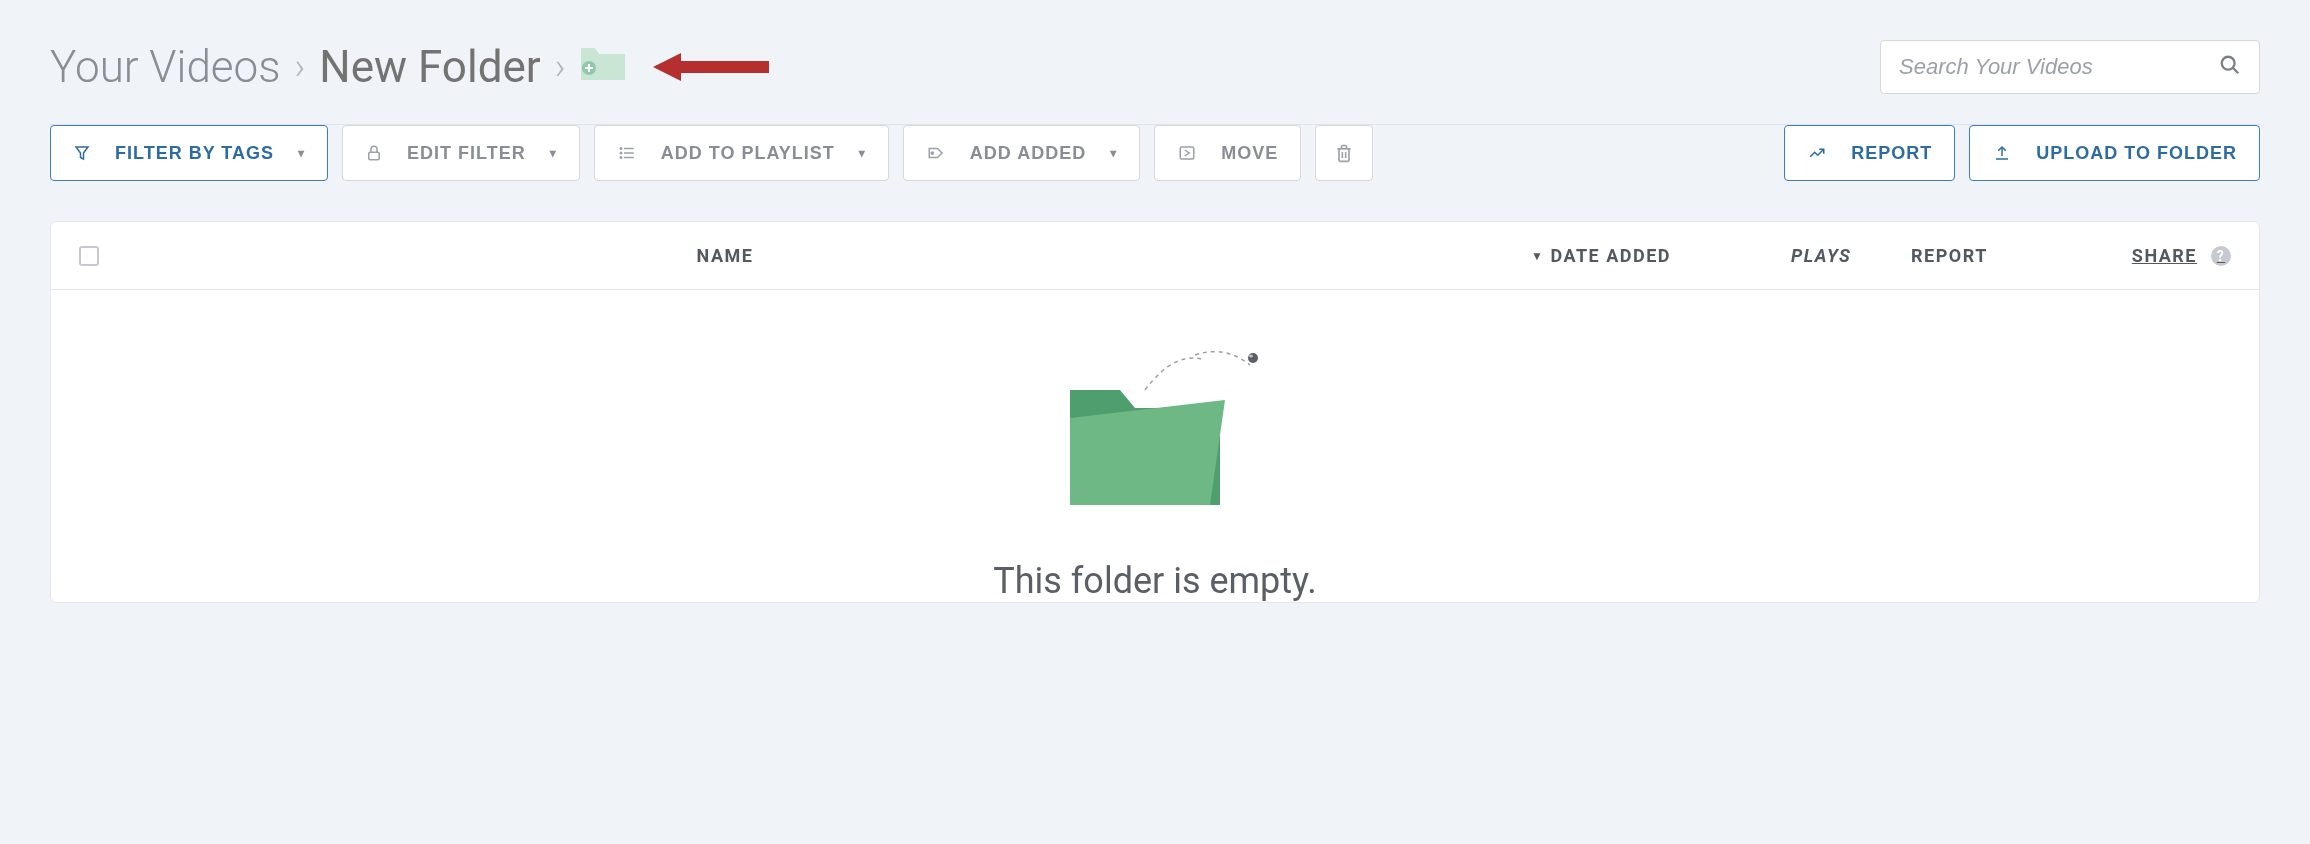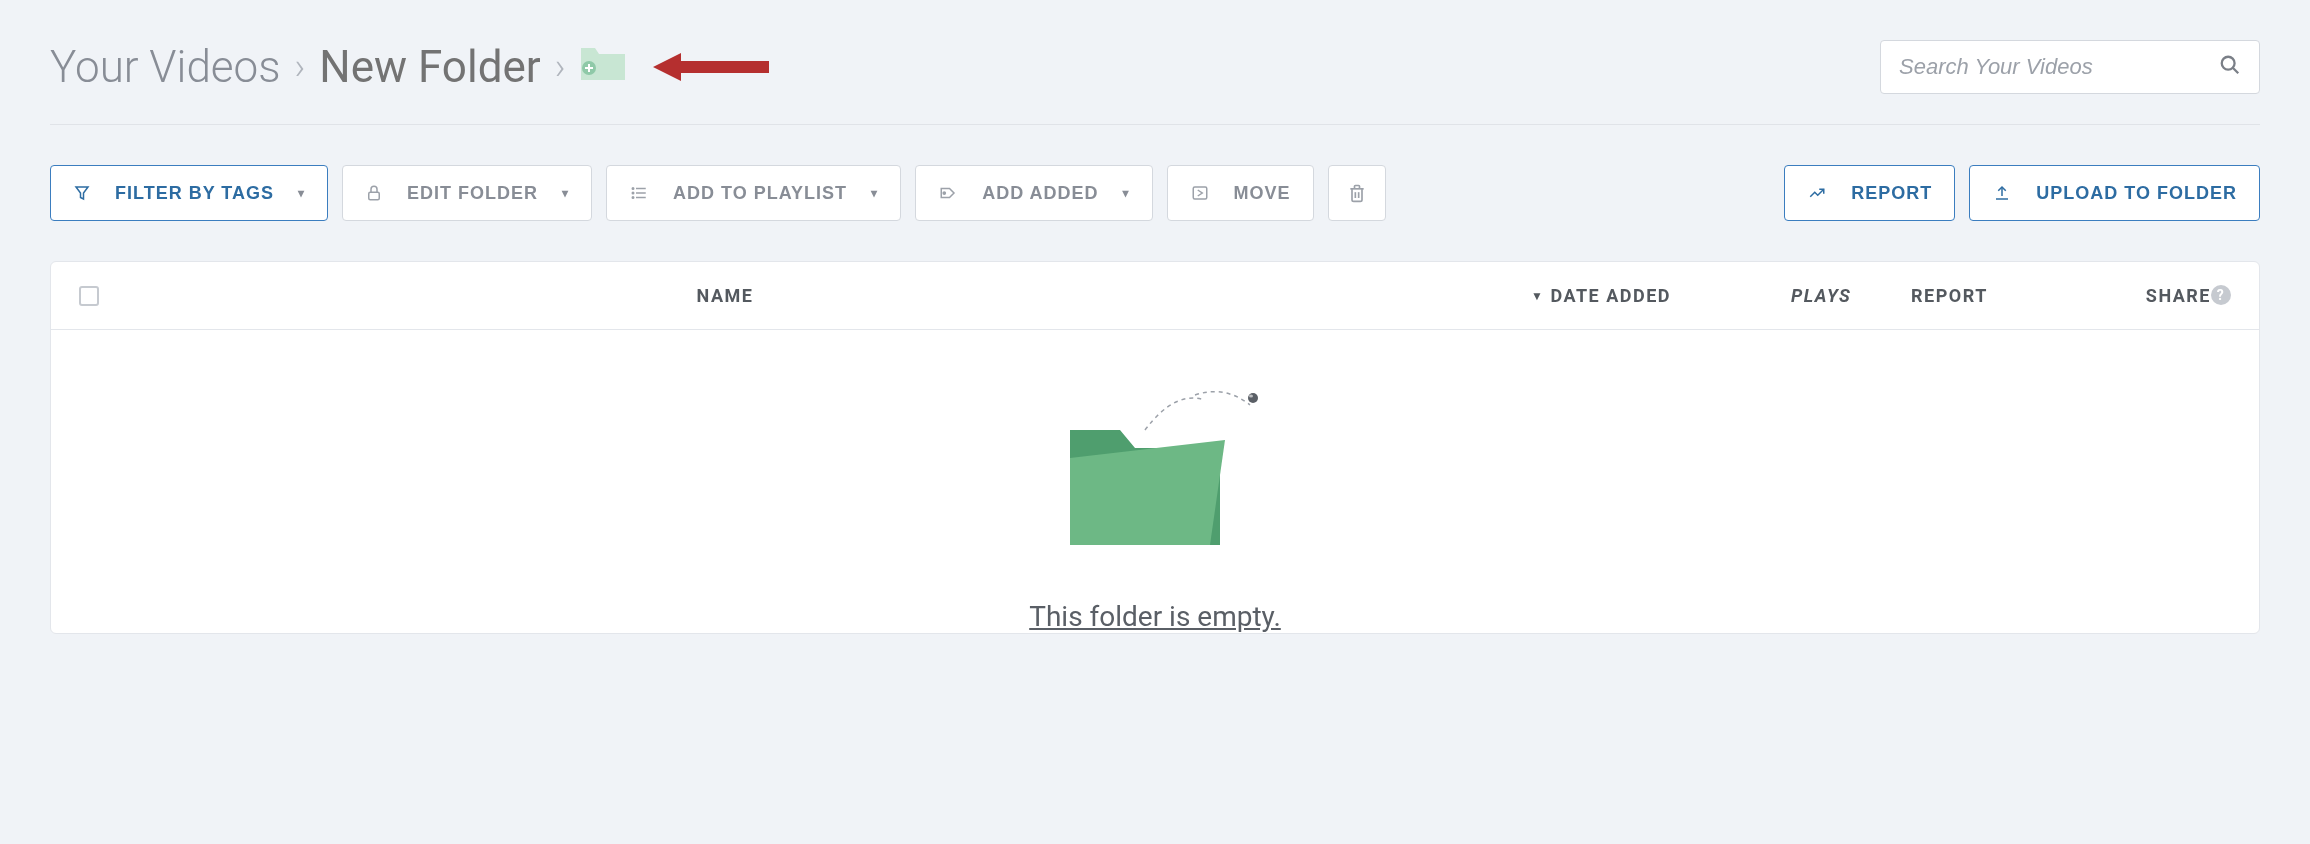--- a/index.html
+++ b/index.html
@@ -13,21 +13,20 @@
     }
     .container {
       padding: 40px 50px 0 50px;
     }
     .header-row {
       display: flex;
       justify-content: space-between;
       align-items: center;
       padding-bottom: 30px;
       border-bottom: 1px solid #e0e3e8;
-      margin-bottom: 40px;
     }
     .breadcrumb {
       display: flex;
       align-items: center;
       font-size: 44px;
       font-weight: 300;
       color: #888d96;
       gap: 14px;
     }
     .breadcrumb .sep { color: #b0b5bd; font-size: 36px; }
@@ -111,21 +110,21 @@
       font-weight: 700;
       letter-spacing: 1.5px;
       color: #54595f;
       padding: 0 28px;
     }
     .th-check { width: 60px; }
     .th-name { flex: 1; text-align: center; padding-right: 220px;}
     .th-date { width: 260px; display:flex; align-items:center; gap:6px;}
     .th-plays { width: 120px; font-style: italic; }
     .th-privacy { width: 160px; }
-    .th-share { width: 160px; display:flex; align-items:flex-start; gap:0; justify-content:flex-end;}
+    .th-share { width: 160px; display:flex; align-items:center; gap:14px; justify-content:flex-end;text-decoration:underline;}
     .checkbox {
       width: 20px; height: 20px;
       border: 2px solid #c6cad0;
       border-radius: 3px;
       background: #fff;
       cursor: pointer;
     }
     .help-circle {
       width: 20px; height: 20px;
       border-radius: 50%;
@@ -137,25 +136,24 @@
       align-items: center;
       justify-content: center;
     }
     .empty-state {
       display: flex;
       flex-direction: column;
       align-items: center;
       padding-top: 50px;
     }
     .empty-text {
-      font-size: 28px;
+      font-size: 36px;
       color: #5a5f66;
       margin-top: 30px;
       font-weight: 400;
-      text-decoration: underline;
     }
     .sort-arrow { font-size: 12px; }
   </style>
 </head>
 <body>
 
 <div class="container">
 
   <div class="header-row">
     <div class="breadcrumb">
@@ -195,21 +193,21 @@
             <path d="M4 4 L20 4 L14 12 L14 20 L10 18 L10 12 Z"></path>
           </svg>
         <span>FILTER BY TAGS</span>
         <span class="chev">▾</span>
       </button>
       <button class="btn">
         <svg width="18" height="18" viewBox="0 0 24 24" fill="none" stroke="#9ca1a9" stroke-width="2">
             <rect x="5" y="11" width="14" height="10" rx="2"></rect>
             <path d="M8 11 V7 a4 4 0 0 1 8 0 v4"></path>
           </svg>
-        <span>EDIT FOLDER</span>
+        <span>EDIT FILTER</span>
         <span class="chev">▾</span>
       </button>
       <button class="btn">
         <svg width="20" height="18" viewBox="0 0 24 24" fill="none" stroke="#9ca1a9" stroke-width="2">
             <line x1="8" y1="6" x2="21" y2="6"></line>
             <line x1="8" y1="12" x2="21" y2="12"></line>
             <line x1="8" y1="18" x2="21" y2="18"></line>
             <circle cx="4" cy="6" r="1"></circle>
             <circle cx="4" cy="12" r="1"></circle>
             <circle cx="4" cy="18" r="1"></circle>

